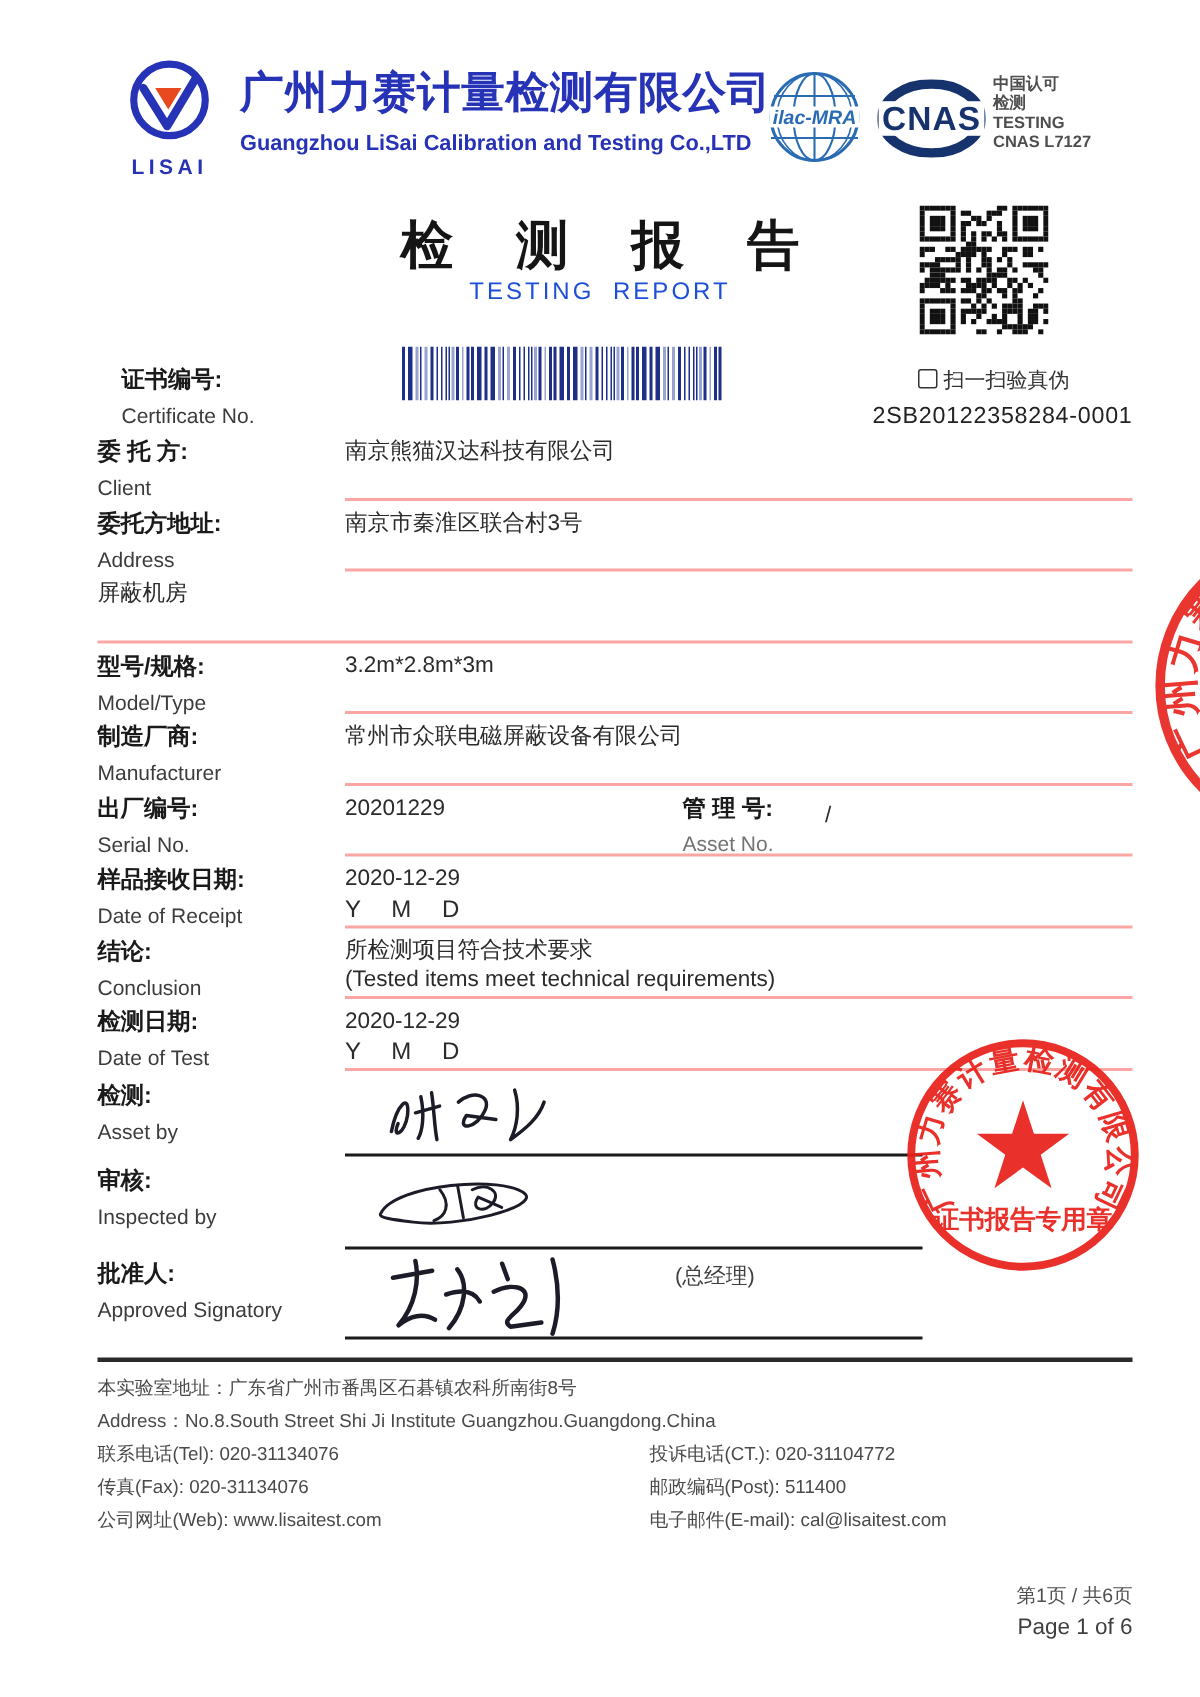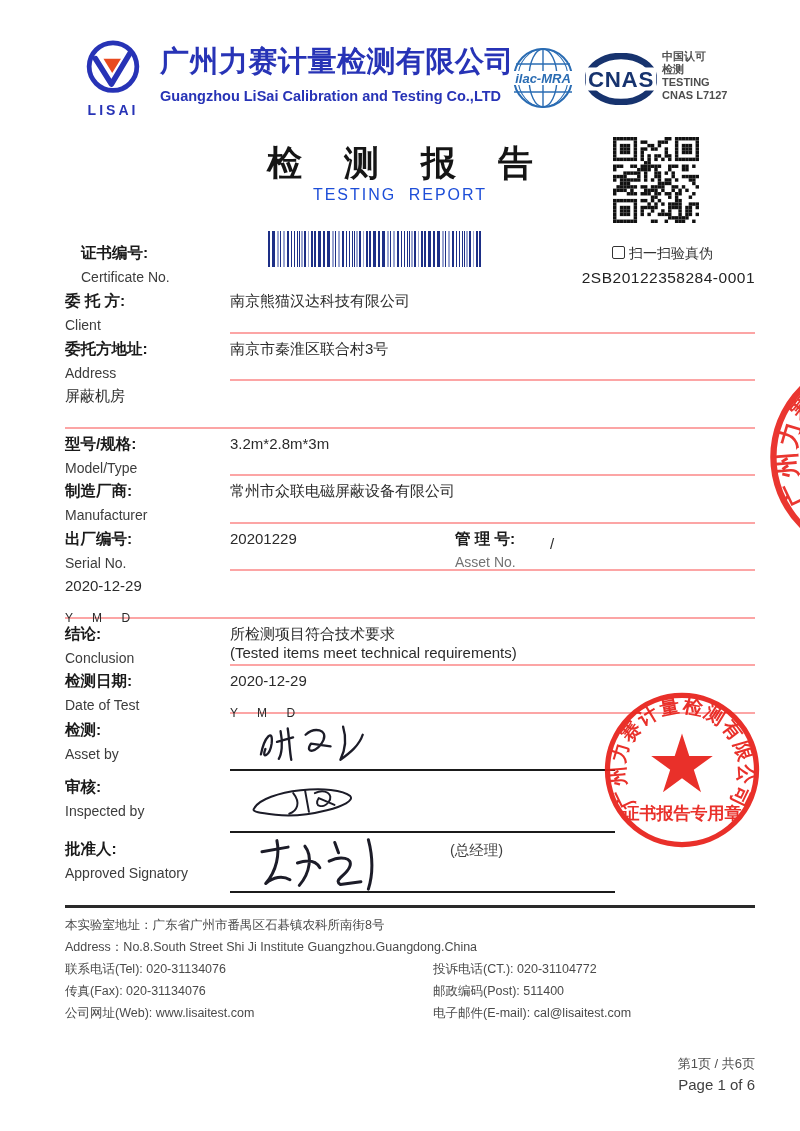--- a/index.html
+++ b/index.html
@@ -32,21 +32,21 @@
   .sq{display:inline-block;width:11px;height:11px;border:1.5px solid #333;border-radius:2px;
       vertical-align:-1px;margin-right:4px;}
   .certno{font-size:15.5px;color:#222;margin-top:6px;letter-spacing:0.5px;}
   
   .rows{position:absolute;left:65px;top:286px;width:690px;}
   .row{display:flex;height:47.5px;box-sizing:border-box;}
   .row .lbl{width:165px;padding-top:5px;box-sizing:border-box;}
   .row .val{flex:1;border-bottom:2px solid #fca5a5;padding-top:5px;box-sizing:border-box;
             position:relative;font-size:15px;color:#2b2b2b;}
   .val .v{display:block;line-height:19px;}
-  .ymd{font-size:12px;word-spacing:16px;margin-top:16px;color:#2b2b2b;}
+  .ymd{font-size:16px;word-spacing:16px;margin-top:3px;color:#2b2b2b;}
   .extra{position:absolute;left:225px;top:5px;}
   .extra .cn{font-size:15.5px;font-weight:bold;color:#1a1a1a;}
   .extra .en{font-size:14px;color:#737373;margin-top:4px;}
   .slash{position:absolute;left:320px;top:10px;}
   
   .sigrow{display:flex;box-sizing:border-box;}
   .sigrow .lbl{width:165px;padding-top:6px;box-sizing:border-box;}
   .sigrow .val{width:385px;flex:none;border-bottom:2px solid #1b1b1b;position:relative;box-sizing:border-box;}
   .sig{stroke:#1c1c28;fill:none;stroke-linecap:round;stroke-linejoin:round;}
   .note{position:absolute;left:220px;top:8px;font-size:14.5px;color:#3f3f3f;}
@@ -545,20 +545,24 @@
       <div class="val">
         <span class="v">20201229</span>
         <div class="extra">
           <div class="cn">管 理 号:</div>
           <div class="en">Asset No.</div>
         </div>
         <span class="v slash">/</span>
       </div>
     </div>
     <div class="row">
+      <div class="lbl">
+          <div class="cn">样品接收日期:</div>
+          <div class="en">Date of Receipt</div>
+        </div>
       <div class="val">
           <span class="v">2020-12-29</span>
           <div class="ymd">Y M D</div>
         </div>
     </div>
     <div class="row">
       <div class="lbl">
           <div class="cn">结论:</div>
           <div class="en">Conclusion</div>
         </div>

